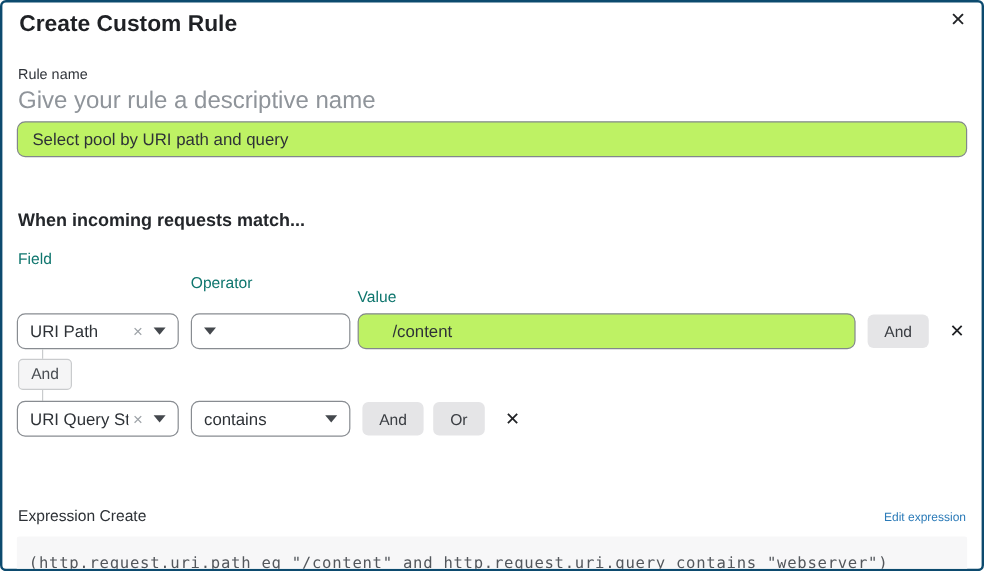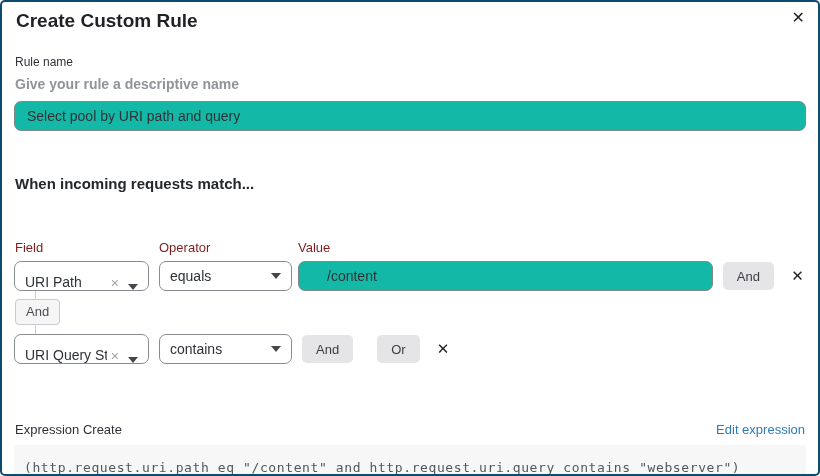--- a/index.html
+++ b/index.html
@@ -34,79 +34,77 @@
   }
 
   .rule-name-label {
     margin: 22px 0 0 1px;
     font-size: 12px;
     color: #30343a;
     line-height: 16px;
   }
   .rule-name-helper {
     margin: 6px 0 0 1px;
-    font-size: 14px;
+    font-size: 20px;
     color: #8f949a;
     line-height: 16px;
-    font-weight: bold;
   }
   .text-input {
     display: block;
     width: 100%;
     height: 30px;
     border: 1px solid #82878c;
     border-radius: 7px;
     padding: 0 12px;
     font-family: "Liberation Sans", sans-serif;
     font-size: 14px;
     color: #2e3237;
-    background: #14b8a6;
+    background: #bef264;
     outline: none;
   }
   .rule-name-input { margin-top: 9px; }
 
   .match-heading {
     margin: 45px 0 4px 1px;
     font-size: 15px;
     font-weight: 700;
     color: #24272b;
     line-height: 16px;
   }
 
   .col-labels {
     display: flex;
     margin: 16px 0 0 1px;
     font-size: 13px;
-    color: #7f1d1d;
+    color: #0f766e;
     line-height: 15px;
-    align-items: flex-end;
   }
   .col-field    { width: 144px; }
-  .col-operator { width: 139px; }
+  .col-operator { width: 139px; margin-top: 20px; }
   .col-value    { flex: 1; margin-top: 32px; }
 
   .cond-row {
     display: flex;
     align-items: center;
     margin-top: 6px;
     height: 30px;
   }
   .select-box {
     display: flex;
     align-items: center;
     height: 30px;
     border: 1px solid #888c91;
     border-radius: 7px;
     padding: 0 10px;
     background: #fff;
     font-size: 14px;
     color: #2e3237;
     cursor: pointer;
   }
-  .field-select { width: 135px; align-items: flex-end; }
+  .field-select { width: 135px; }
   .operator-select { width: 133px; margin-left: 10px; }
   .select-text { flex: 1; white-space: nowrap; overflow: hidden; }
   .select-clear {
     font-size: 14px;
     color: #9ea3a8;
     margin: 0 9px 0 4px;
     cursor: pointer;
     line-height: 14px;
   }
   .caret {
@@ -122,21 +120,21 @@
     padding: 0 14px;
     margin-left: 10px;
     background: #e5e5e7;
     border: none;
     border-radius: 5px;
     font-family: "Liberation Sans", sans-serif;
     font-size: 13px;
     color: #3a3d42;
     cursor: pointer;
   }
-  .logic-btn + .logic-btn { margin-left: 24px; }
+  .logic-btn + .logic-btn { margin-left: 8px; }
   .row-remove {
     margin-left: 15px;
     width: 17px;
     text-align: center;
     font-size: 15px;
     font-weight: 700;
     color: #202225;
     cursor: pointer;
   }
 
@@ -156,21 +154,21 @@
   }
 
   .expr-header {
     display: flex;
     justify-content: space-between;
     align-items: baseline;
     margin: 57px 1px 0 1px;
     line-height: 17px;
   }
   .expr-label { font-size: 13px; color: #2e3237; }
-  .expr-edit-link { font-size: 13px; color: #2c7bb8; cursor: pointer; text-decoration: none; margin-left: 40px; }
+  .expr-edit-link { font-size: 10px; color: #2c7bb8; cursor: pointer; text-decoration: none; margin-left: 40px; }
 
   .expr-code {
     margin-top: 7px;
     background: #f7f7f8;
     border-radius: 2px;
     padding: 15px 10px;
     font-family: "DejaVu Sans Mono", "Liberation Mono", monospace;
     font-size: 13px;
     letter-spacing: 0.6px;
     color: #53575c;
@@ -199,21 +197,20 @@
     <div class="col-value">Value</div>
   </div>
 
   <div class="cond-row">
     <div class="select-box field-select">
       <span class="select-text">URI Path</span>
       <span class="select-clear">×</span>
       <span class="caret"></span>
     </div>
     <div class="select-box operator-select">
-      <span class="select-text">equals</span>
       <span class="caret"></span>
     </div>
     <input class="text-input value-input" type="text" value="/content" style="">
     <button class="logic-btn">And</button>
     <span class="row-remove">✕</span>
   </div>
 
   <div class="connector">
     <div class="connector-line top"></div>
     <div class="connector-badge">And</div>

